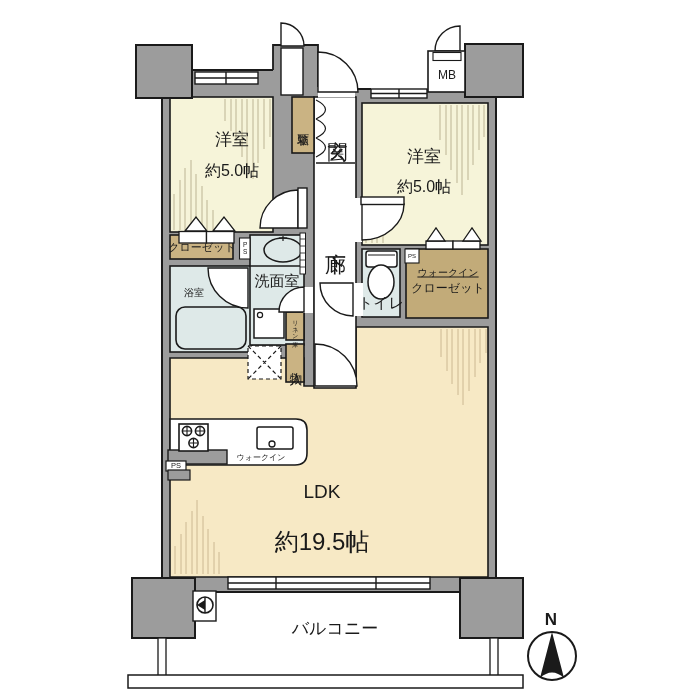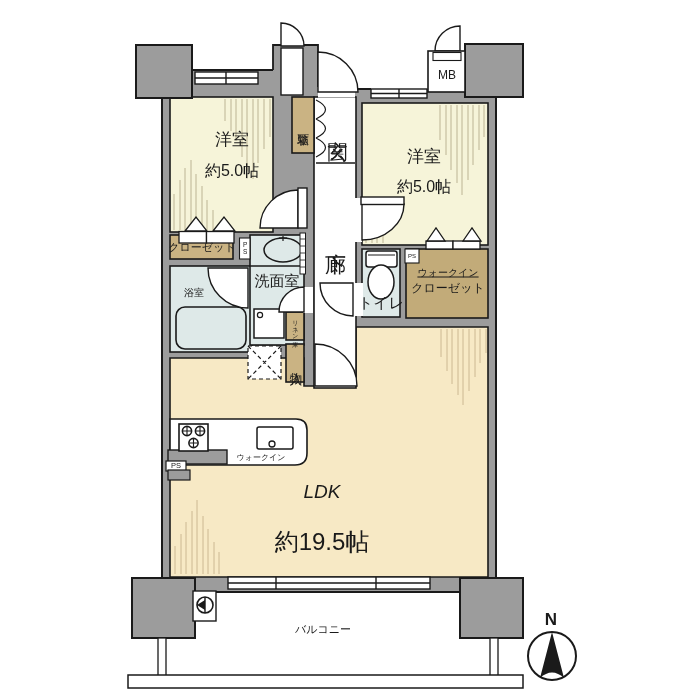--- a/index.html
+++ b/index.html
@@ -172,40 +172,40 @@
     <path d="M552,632 L540,678 Q552,667 564,678 Z" fill="#1a1a1a"></path>
   </g>
 </svg>
 
 <div class="lbl" style="left:232px;top:140px;font-size:17px;">洋室</div>
 <div class="lbl" style="left:232px;top:171px;font-size:16px;">約5.0帖</div>
 
 <div class="lbl" style="left:424px;top:157px;font-size:17px;">洋室</div>
 <div class="lbl" style="left:424px;top:187px;font-size:16px;">約5.0帖</div>
 
-<div class="lbl" style="left:322px;top:492px;font-size:19px;font-style:italic;">LDK</div>
+<div class="lbl" style="left:322px;top:492px;font-size:19px;">LDK</div>
 <div class="lbl" style="left:322px;top:542px;font-size:24px;">約19.5帖</div>
 
 <div class="lbl vert" style="left:338px;top:127px;font-size:20px;letter-spacing:2px;">玄関</div>
 <div class="lbl vert" style="left:303px;top:125px;font-size:11.5px;">下駄箱</div>
 <div class="lbl vert" style="left:336px;top:240px;font-size:21px;letter-spacing:4px;">廊下</div>
 
 <div class="lbl" style="left:202px;top:247px;font-size:11px;">クローゼット</div>
 <div class="lbl" style="left:194px;top:292px;font-size:10px;">浴室</div>
 <div class="lbl" style="left:277px;top:281px;font-size:15px;">洗面室</div>
 <div class="lbl" style="left:381px;top:303px;font-size:15px;">トイレ</div>
 
 <div class="lbl" style="left:448px;top:272px;font-size:10px;text-decoration:underline;">ウォークイン</div>
 <div class="lbl" style="left:448px;top:289px;font-size:12px;">クローゼット</div>
 
 <div class="lbl vert" style="left:295px;top:326px;font-size:6px;">リネン庫</div>
 <div class="lbl vert" style="left:295px;top:363px;font-size:12.5px;">物入</div>
 
 <div class="lbl" style="left:261px;top:458px;font-size:8px;">ウォークイン</div>
-<div class="lbl" style="left:323px;top:629px;font-size:11px;">バルコニー</div>
+<div class="lbl" style="left:335px;top:629px;font-size:17px;">バルコニー</div>
 
 <div class="lbl" style="left:447px;top:76px;font-size:12px;">MB</div>
 <div class="lbl vert" style="left:245px;top:248px;font-size:6.5px;">PS</div>
 <div class="lbl" style="left:412px;top:256px;font-size:6px;">PS</div>
 <div class="lbl" style="left:176px;top:466px;font-size:7.5px;">PS</div>
 
 <div class="lbl" style="left:551px;top:620px;font-size:17px;font-weight:bold;">N</div>
 
 </div>
 

